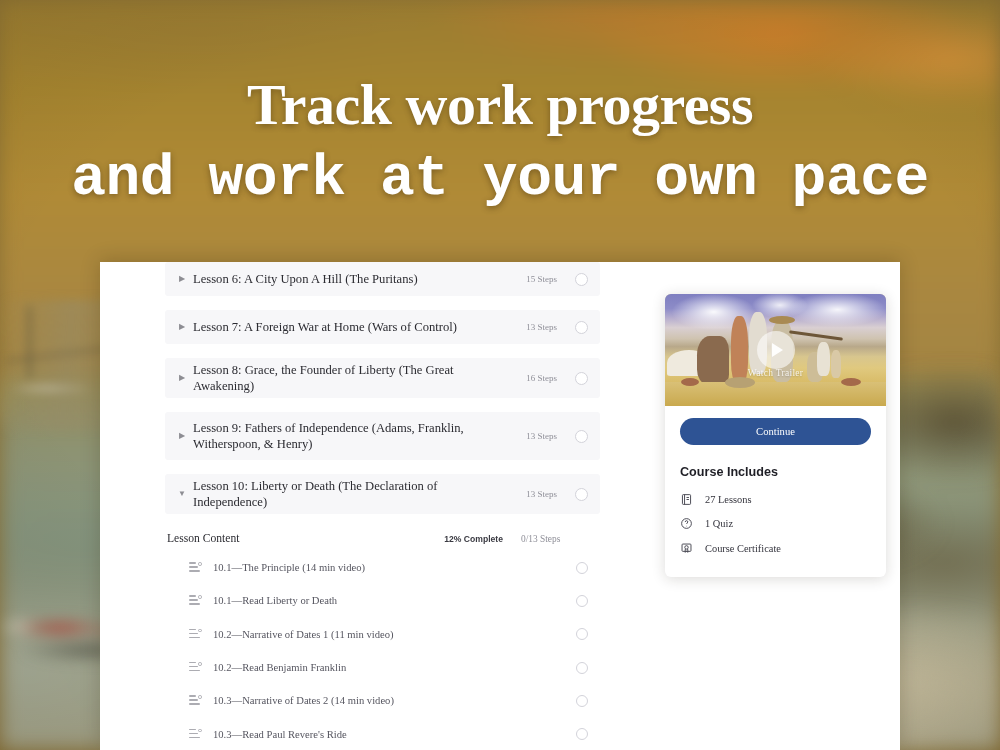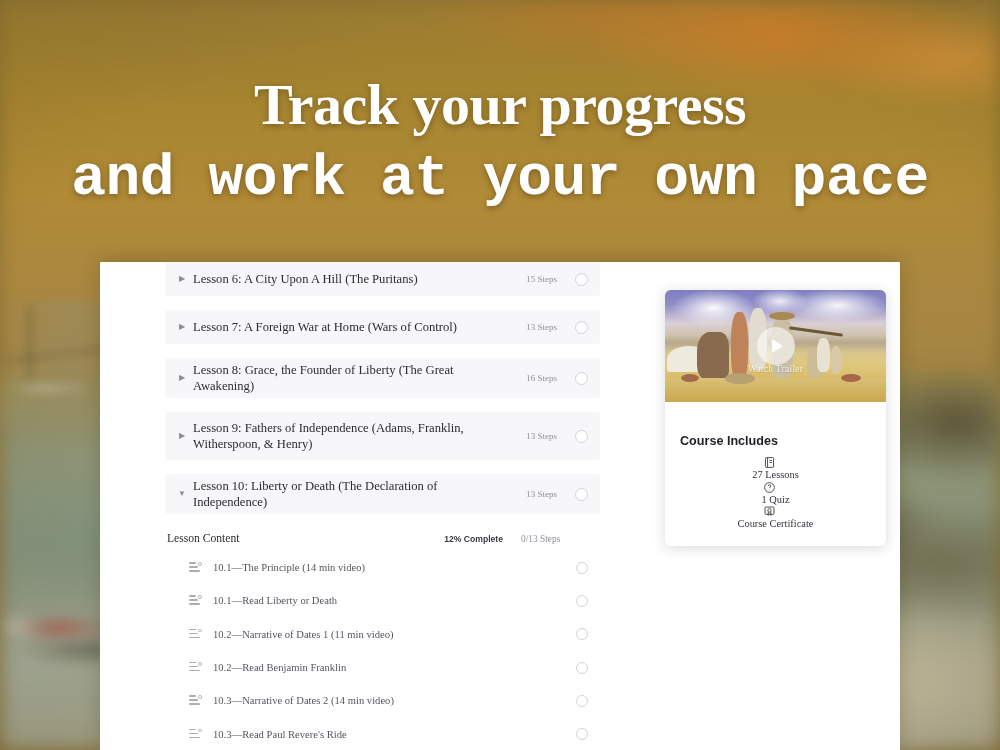--- a/index.html
+++ b/index.html
@@ -219,21 +219,22 @@
     flex: 1 1 auto;
     font-family: "Liberation Serif", serif;
     font-size: 10.6px;
     color: #55555f;
   }
   .step-row .step-circle { width: 12px; height: 12px; }
 
   
   .side-col {
     width: 235px;
-    padding-top: 28px;
+    padding-top: 20px;
+    margin-top: 12px;
   }
   .side-card {
     width: 221px;
     background: #ffffff;
     border-radius: 6px;
     box-shadow: 0 2px 14px rgba(40,30,20,.16);
     overflow: hidden;
   }
   .thumb {
     position: relative;
@@ -324,21 +325,20 @@
   .includes-title {
     font-family: "Liberation Sans", sans-serif;
     font-weight: bold;
     font-size: 12.6px;
     color: #1f1f26;
     margin: 20px 0 8px 0;
   }
   .inc-row {
     display: flex; align-items: center;
     height: 24.5px;
-    flex-direction: column;
   }
   .inc-ico {
     flex: 0 0 auto;
     width: 13px; height: 13px;
     margin-right: 12px;
     position: relative;
     color: #4a4a54;
   }
   .inc-label {
     font-family: "Liberation Serif", serif;
@@ -361,21 +361,21 @@
   <div class="bd-water"></div>
   <div class="bd-ship"></div>
   <div class="bd-boat"></div>
   <div class="bd-rocks"></div>
   <div class="bd-tree"></div>
   <div class="bd-figs"></div>
   <div class="bd-vig"></div>
 </div>
 
 <div class="headline">
-  <span class="l1">Track your progress</span>
+  <span class="l1">Track work progress</span>
   <span class="l2">and work at your own pace</span>
 </div>
 
 <div class="page-card">
 
   <div class="lessons-col">
     <div class="lessons-inner">
 
       <div class="lesson-row">
         <span class="caret">▶</span>
@@ -500,20 +500,21 @@
         <div class="thumb-fig f-w2"></div>
         <div class="thumb-fig f-gnd"></div>
         <div class="thumb-fig f-rock"></div>
         <div class="thumb-fig f-red1"></div>
         <div class="thumb-fig f-red2"></div>
         <div class="play-btn"></div>
         <div class="watch-label">Watch Trailer</div>
       </div>
 
       <div class="side-body">
+        <button class="continue-btn">Continue</button>
 
         <div class="includes-title">Course Includes</div>
 
         <div class="inc-row">
           <span class="inc-ico">
             <svg width="13" height="13" viewBox="0 0 16 16" fill="none" stroke="#4a4a54" stroke-width="1.2">
               <rect x="3" y="2" width="10" height="12" rx="1"></rect>
               <line x1="5.6" y1="2" x2="5.6" y2="14"></line>
               <line x1="8" y1="5.5" x2="11" y2="5.5"></line>
               <line x1="8" y1="8" x2="11" y2="8"></line>

